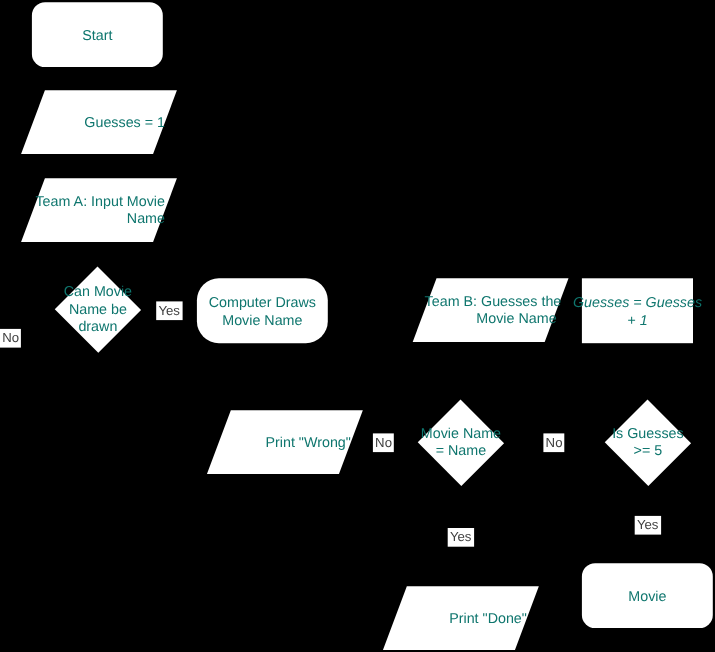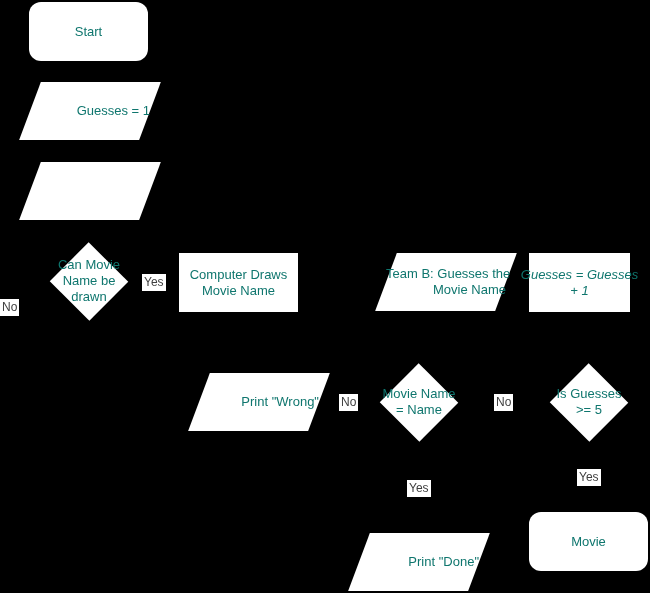--- a/index.html
+++ b/index.html
@@ -90,36 +90,40 @@
     <span>Start</span>
   </div>
 
   <div class="node io" style="left:30px; top:82px; width:120px; height:58px;">
     <span class="io-shape"></span>
     <span class="io-label">Guesses = 1</span>
   </div>
 
   <div class="node io" style="left:30px; top:162px; width:120px; height:58px;">
     <span class="io-shape"></span>
+    <span class="io-label">
+      <span class="nowrap">Team A: Input Movie</span><br>
+      <span class="nowrap">Name</span>
+    </span>
   </div>
 
   <div class="node decision" style="left:49px; top:242px; width:80px; height:78px;">
     <span class="dec-shape"></span>
     <span class="dec-label">
       <span class="nowrap">Can Movie</span><br>
       <span class="nowrap">Name be</span><br>
       <span class="nowrap">drawn</span>
     </span>
   </div>
 
   <div class="edge-label" style="left:0px; top:299px;">No</div>
 
   <div class="edge-label" style="left:142px; top:274px;">Yes</div>
 
-  <div class="node process" style="left:179px; top:253px; width:119px; height:59px;">
+  <div class="node process" style="left:179px; top:253px; width:119px; height:59px;border-radius:20px;">
     <span>
       <span class="nowrap">Computer Draws</span><br>
       <span class="nowrap">Movie Name</span>
     </span>
   </div>
 
   <div class="node io" style="left:350px; top:253px; width:120px; height:58px;margin-left:36px;">
     <span class="io-shape"></span>
     <span class="io-label">
       <span class="nowrap">Team B: Guesses the</span><br>

